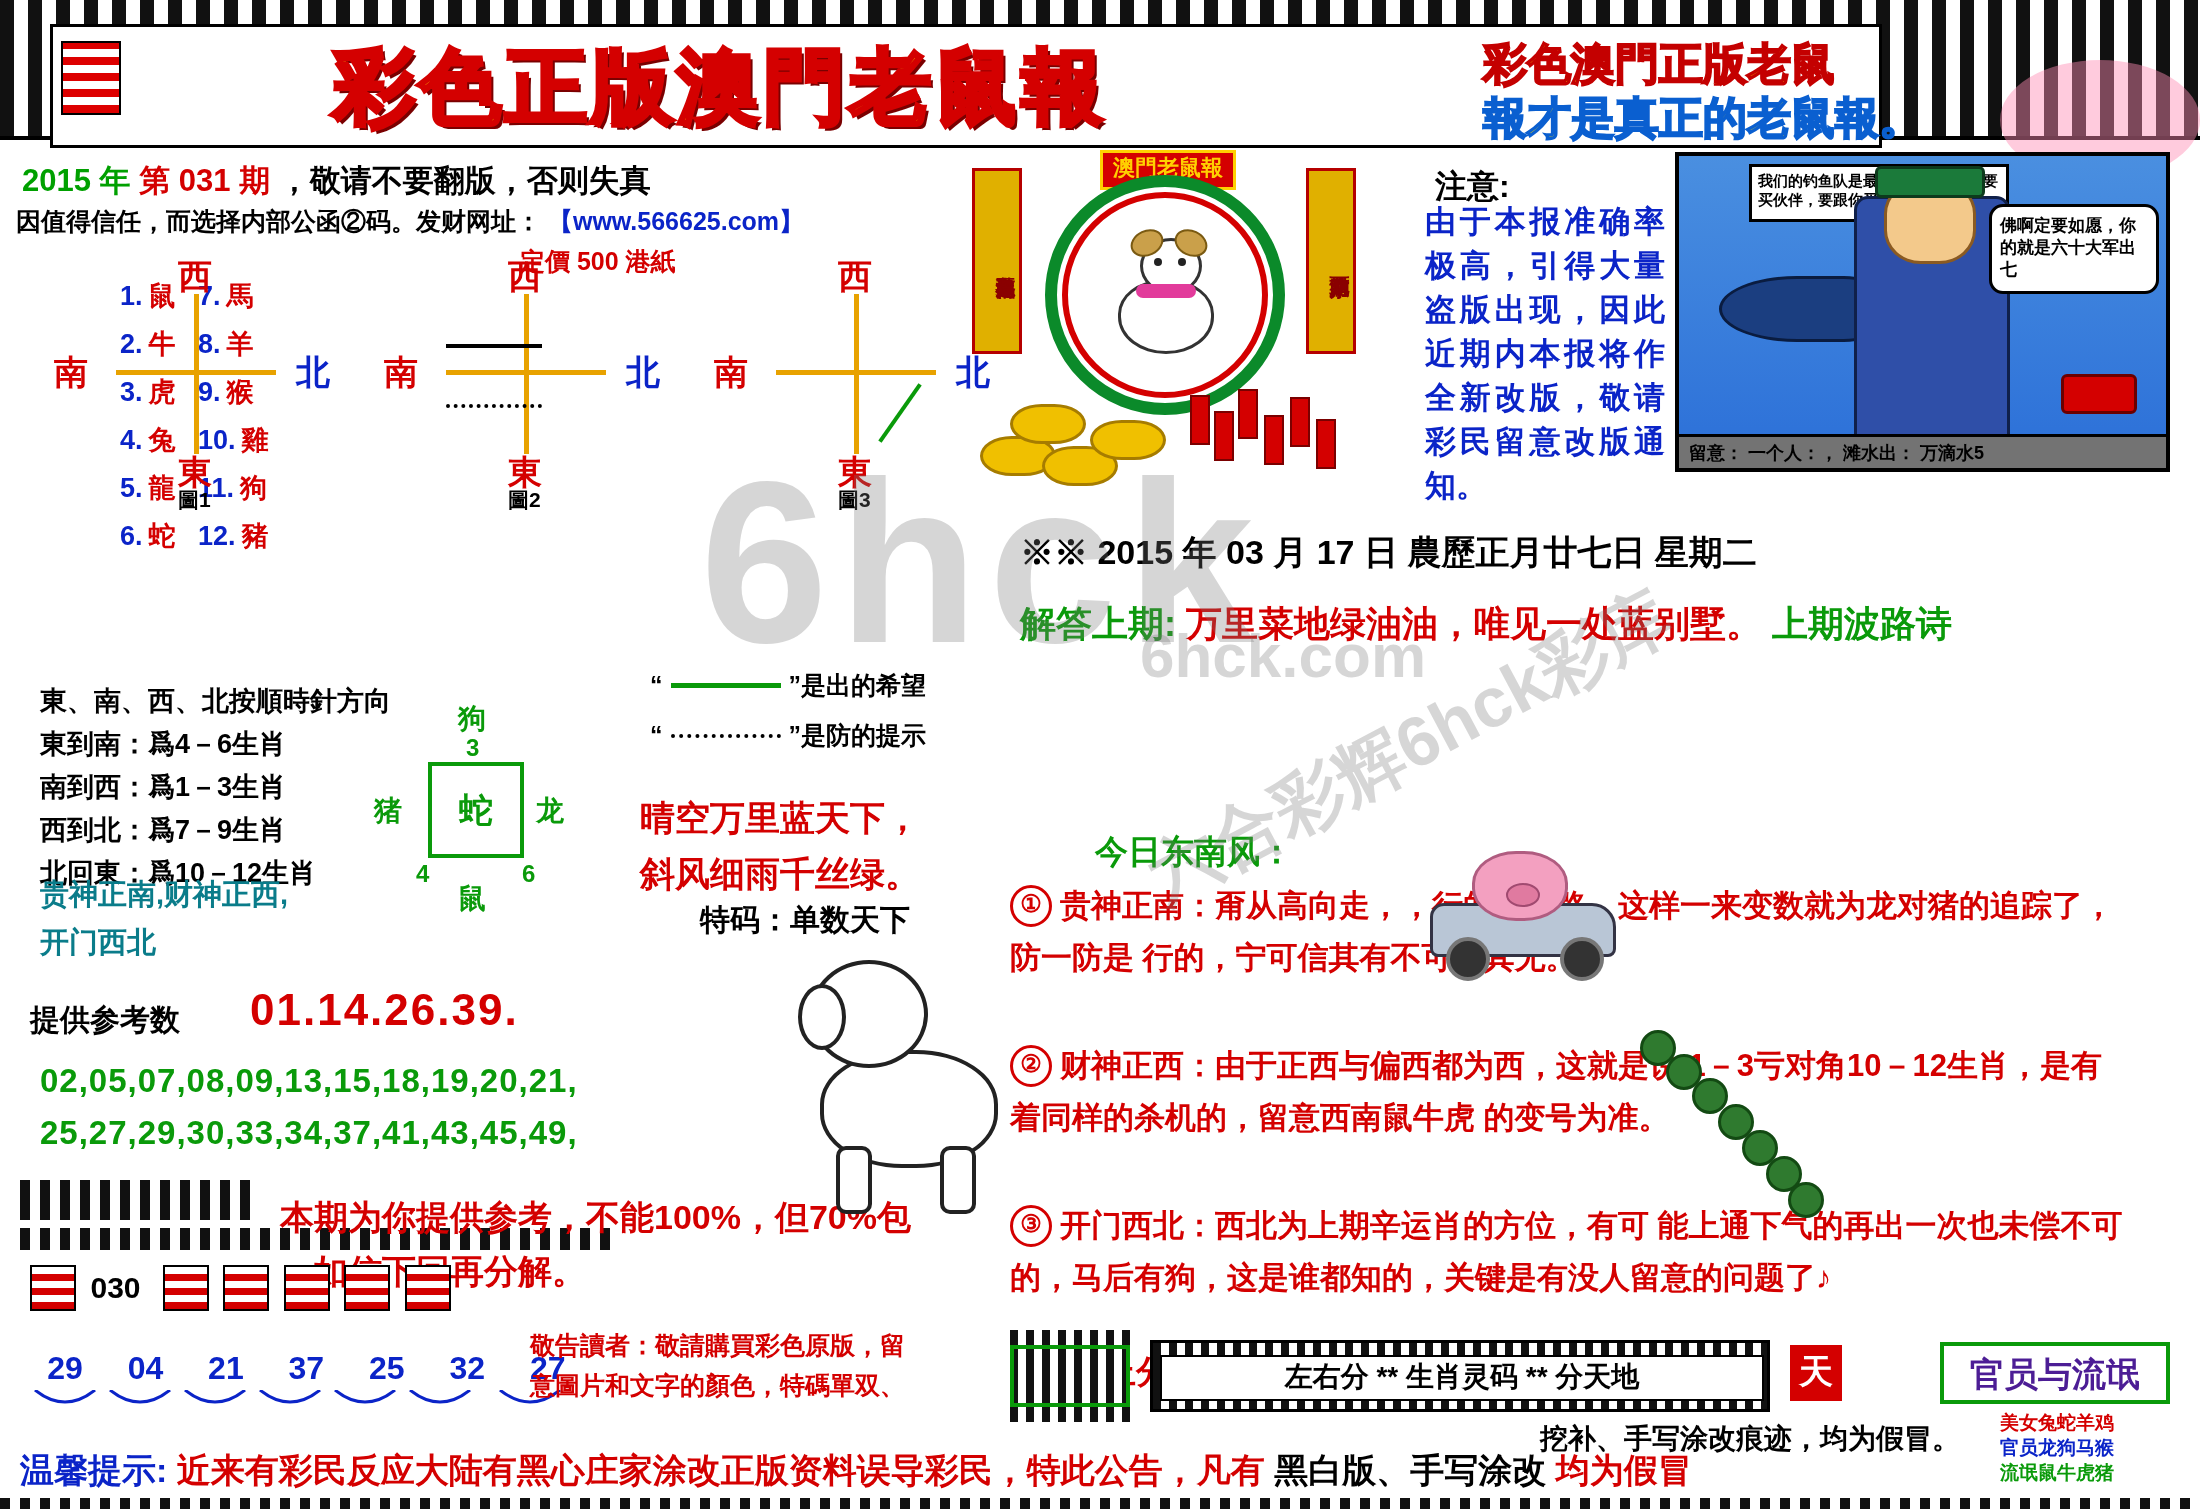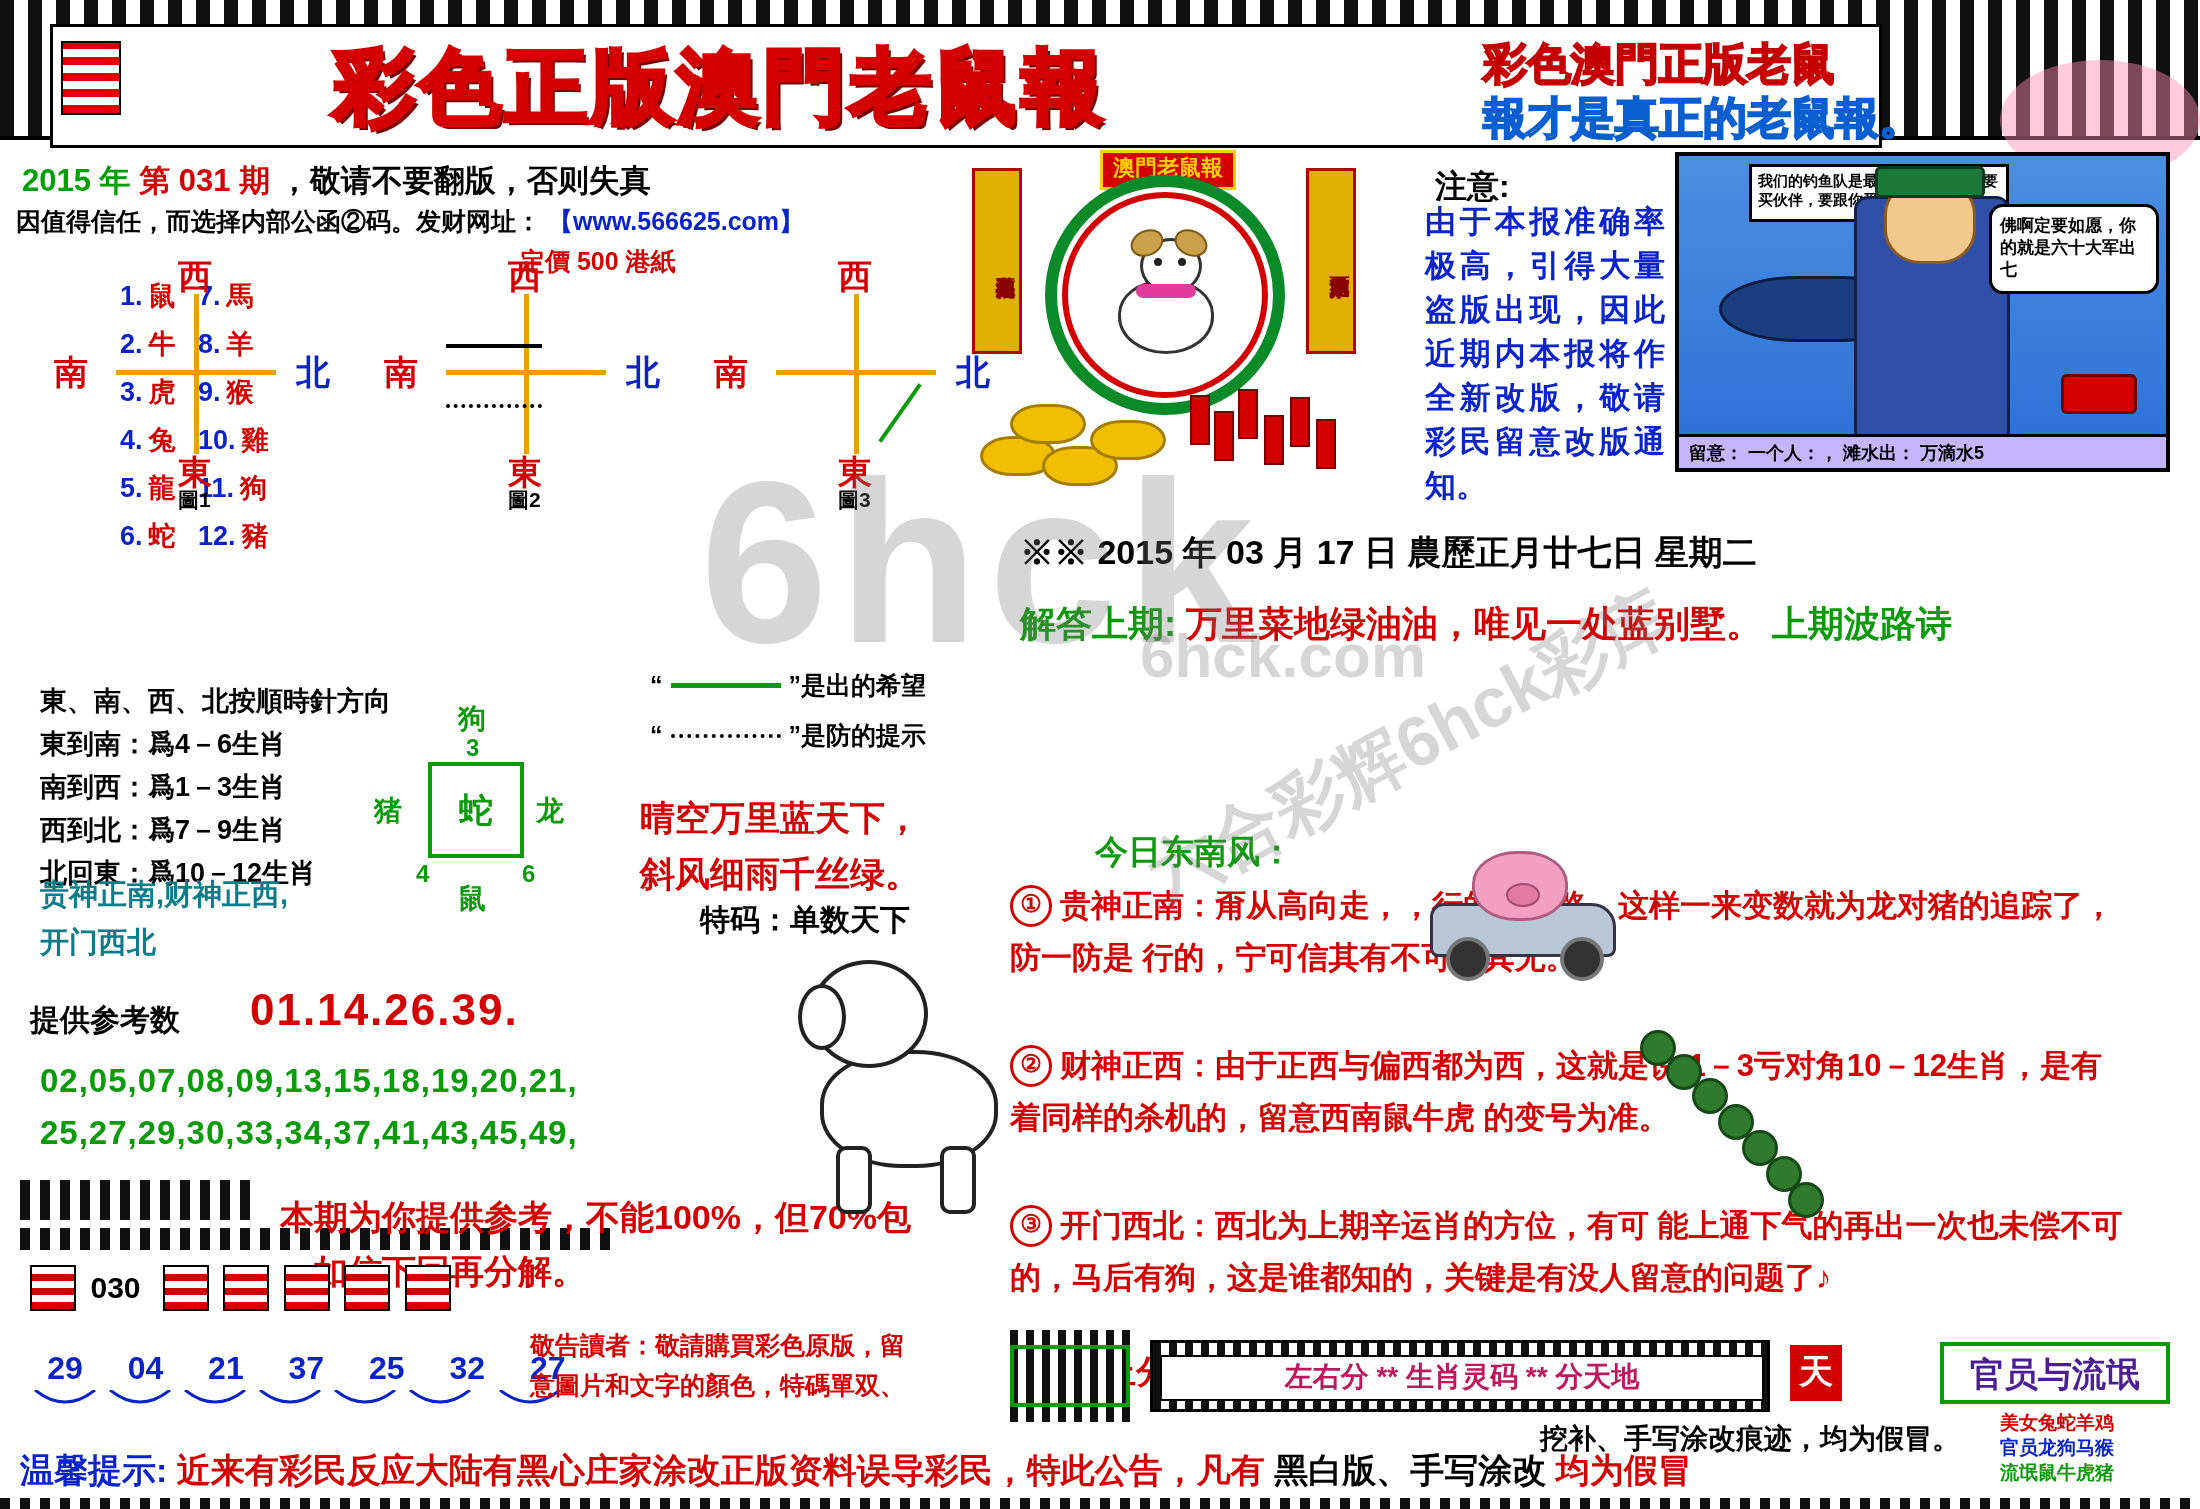--- a/index.html
+++ b/index.html
@@ -217,21 +217,21 @@
   .cartoon .fish{position:absolute;left:40px;top:120px;width:150px;height:60px;background:#1b3e80;border:3px solid #0a1c40;border-radius:50% 20% 20% 50%;}
   .cartoon .bubble{
     position:absolute;left:310px;top:48px;width:170px;height:90px;background:#fff;border:3px solid #000;border-radius:14px;
     font-size:17px;font-weight:bold;color:#000;padding:8px;box-sizing:border-box;line-height:22px;
   }
   .cartoon .topbox{
     position:absolute;left:70px;top:8px;width:260px;height:58px;background:#fff;border:3px solid #000;
     font-size:15px;font-weight:bold;color:#000;padding:4px 6px;box-sizing:border-box;line-height:19px;
   }
   .cartoon .foot{
-    position:absolute;left:0;bottom:0;width:100%;height:34px;background:#c4b5fd;border-top:3px solid #000;
+    position:absolute;left:0;bottom:0;width:100%;height:34px;background:#737373;border-top:3px solid #000;
     font-size:18px;font-weight:bold;color:#000;line-height:32px;padding-left:10px;box-sizing:border-box;
   }
   .cartoon .redpot{position:absolute;left:382px;top:218px;width:70px;height:34px;background:#d40000;border:3px solid #6b0000;border-radius:6px;}
 
   
   .date-line{
     position:absolute;left:1020px;top:530px;font-size:34px;font-weight:bold;color:#000;white-space:nowrap;
   }
   .answer-line{
     position:absolute;left:1020px;top:600px;font-size:36px;font-weight:bold;white-space:nowrap;
@@ -293,21 +293,21 @@
     position:absolute;left:1010px;top:1330px;width:120px;height:92px;
     background:repeating-linear-gradient(90deg,#111 0 8px,#fff 8px 16px);
   }
   .bot-strip{
     position:absolute;left:1150px;top:1340px;width:620px;height:72px;
     background:repeating-linear-gradient(90deg,#111 0 8px,#fff 8px 16px);
     border:3px solid #000;box-sizing:border-box;
   }
   .bot-strip-label{
     position:absolute;left:1160px;top:1355px;width:600px;height:42px;background:#fff;border:2px solid #000;
-    font-size:28px;font-weight:bold;color:#be185d;text-align:center;line-height:40px;white-space:nowrap;
+    font-size:28px;font-weight:bold;color:#000000;text-align:center;line-height:40px;white-space:nowrap;
   }
   .tian-box{
     position:absolute;left:1790px;top:1345px;width:52px;height:56px;background:#d40000;color:#fff;
     font-size:34px;font-weight:bold;text-align:center;line-height:52px;
   }
   .gy-box{
     position:absolute;left:1940px;top:1342px;width:230px;height:62px;background:#fff;border:4px solid #0a9a0a;
     color:#4c1d95;font-size:34px;font-weight:bold;text-align:center;line-height:56px;box-sizing:border-box;
   }
   .right-small{

